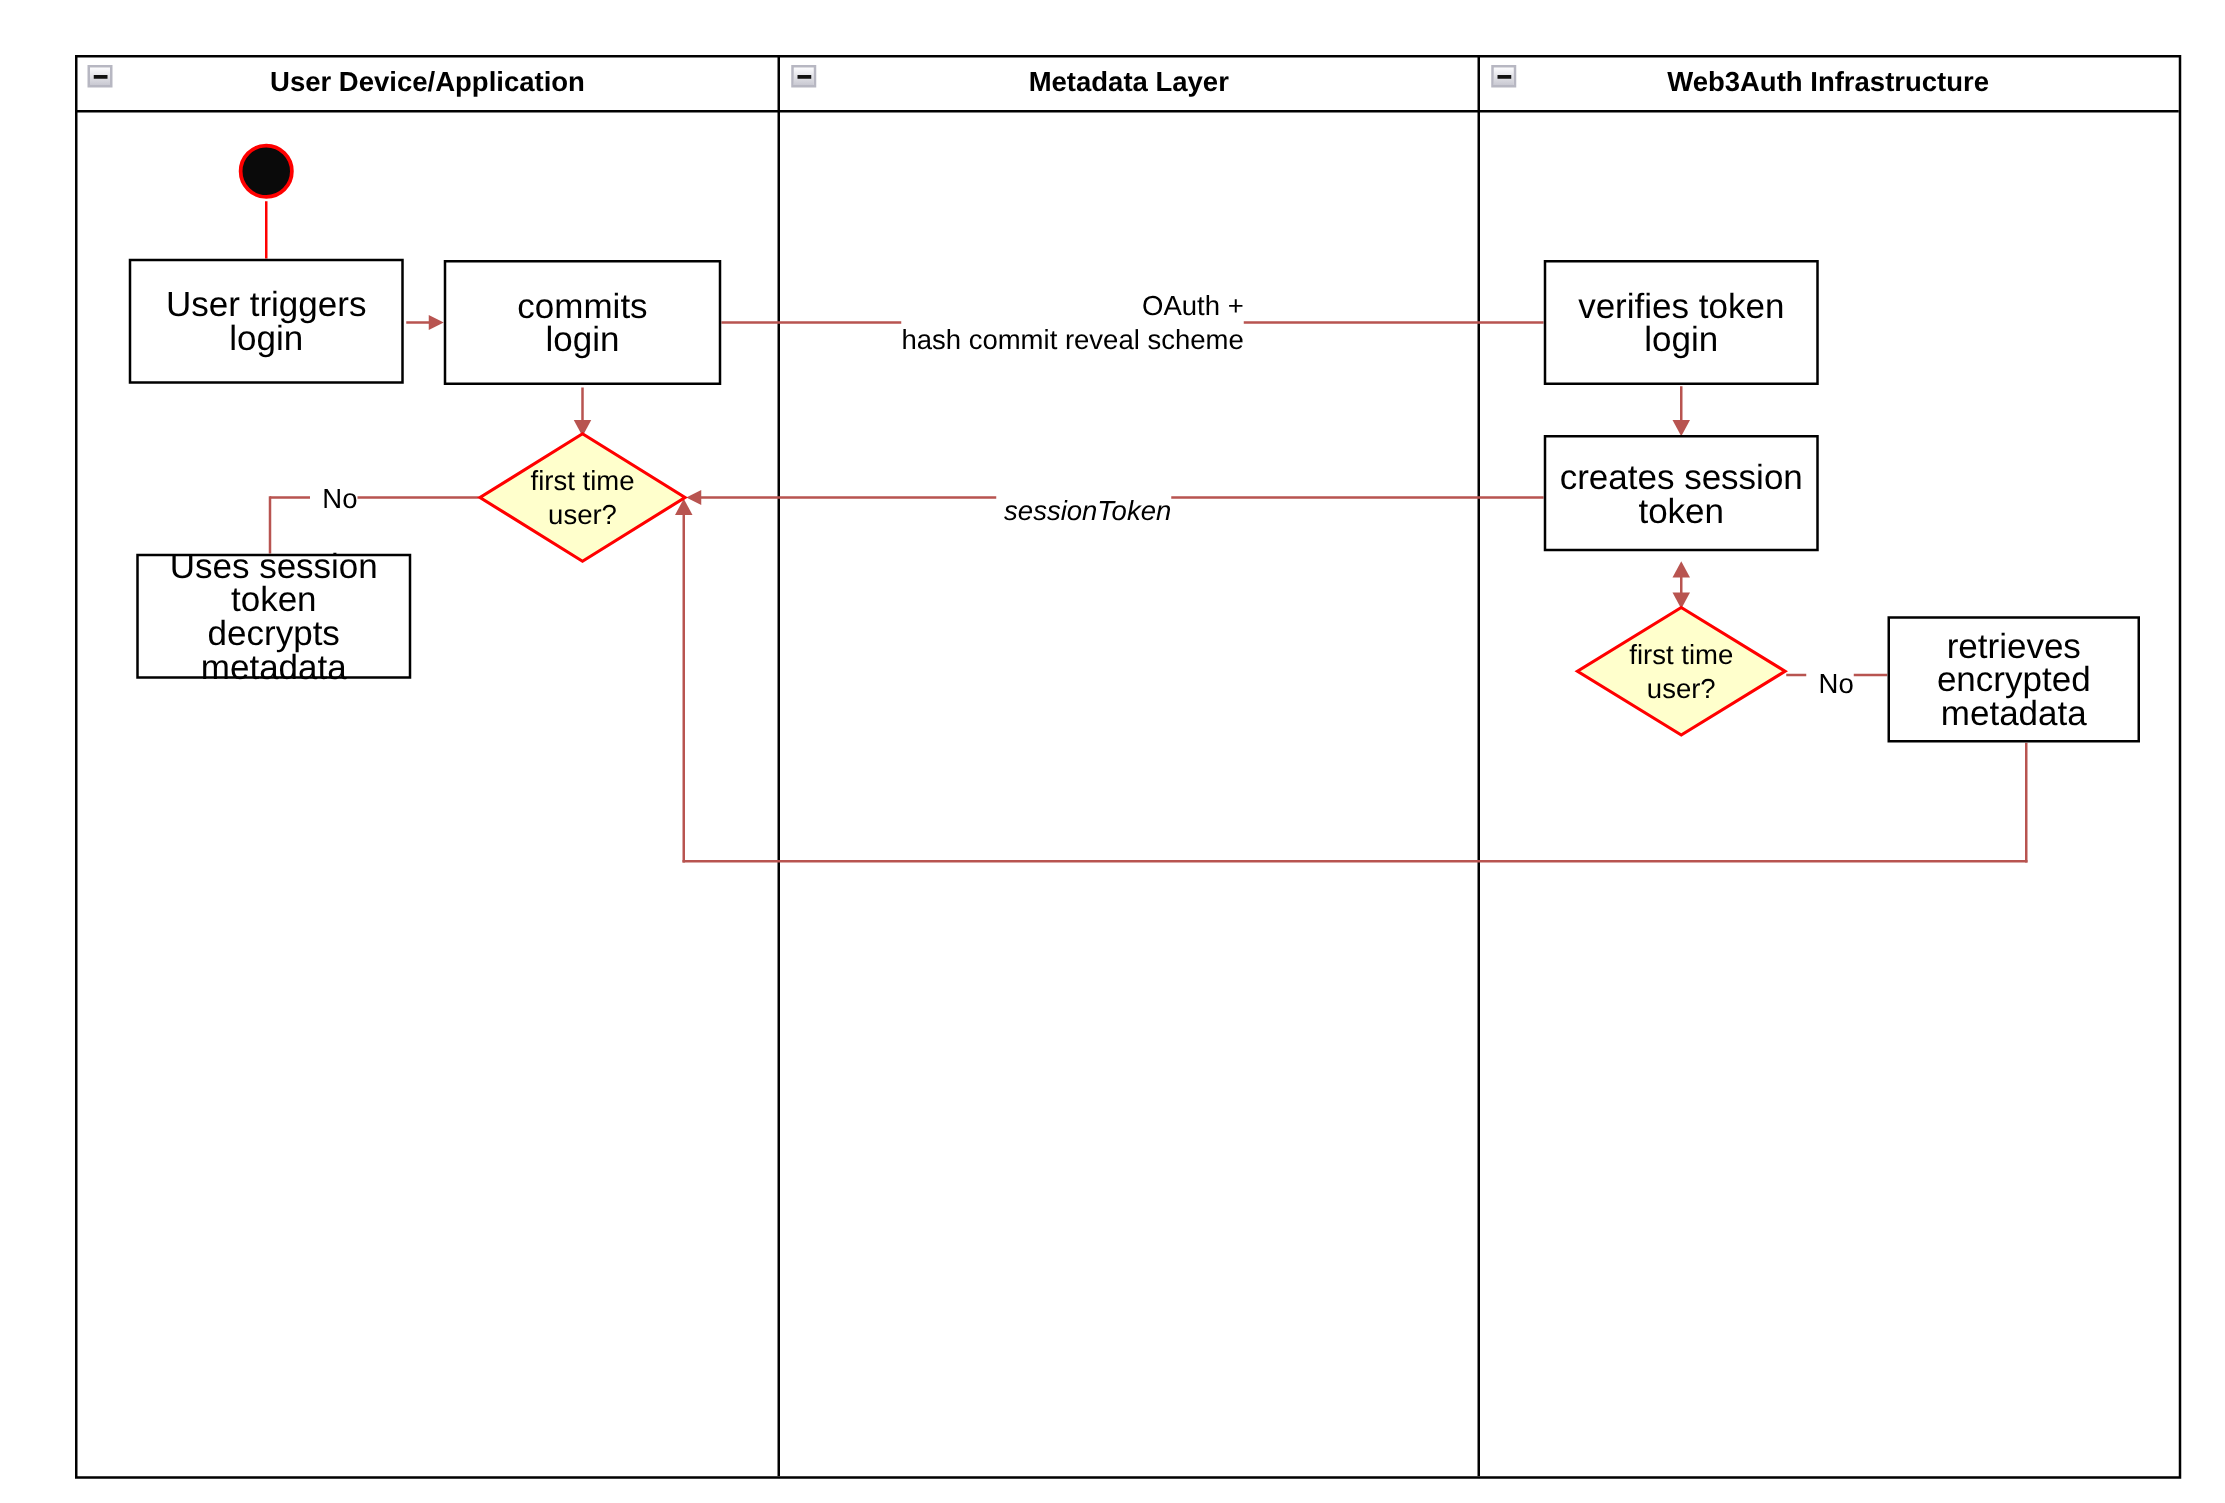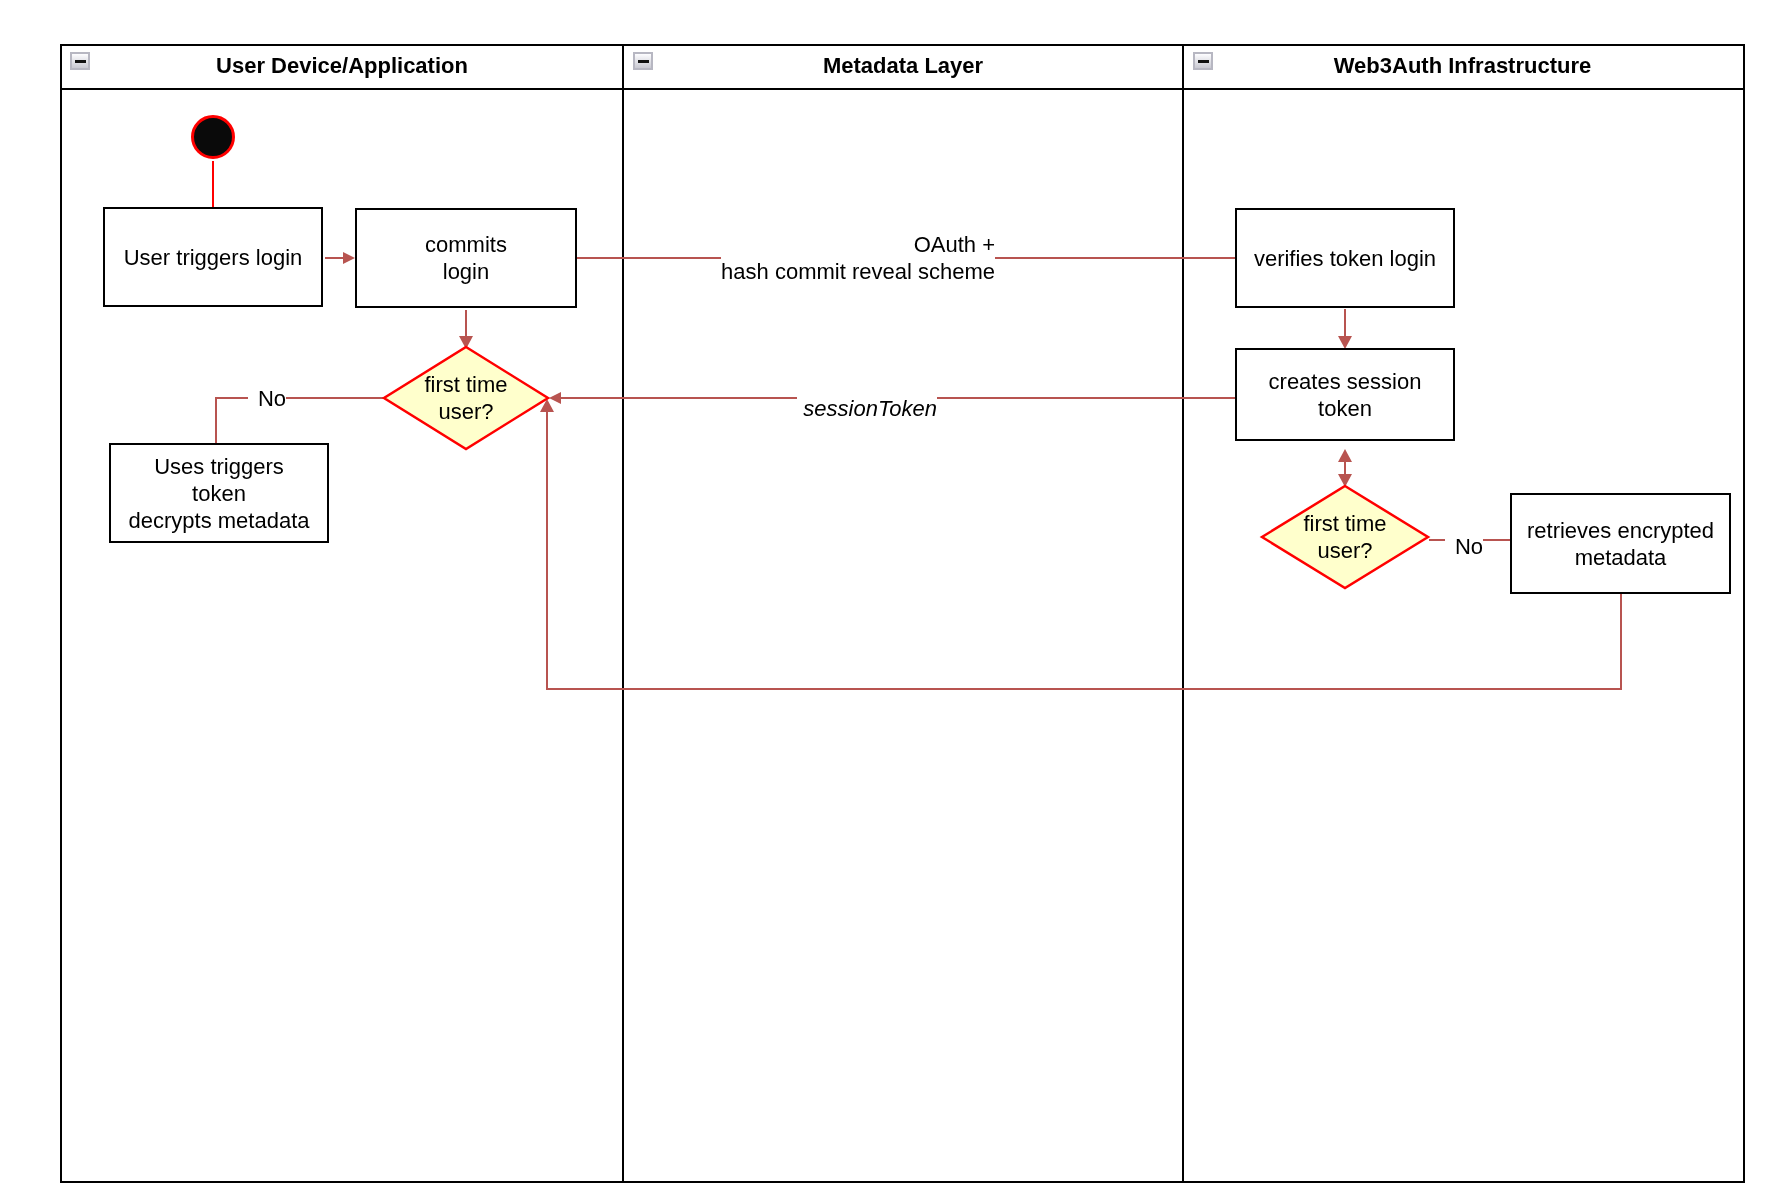--- a/index.html
+++ b/index.html
@@ -8,21 +8,21 @@
   .abs{position:absolute;}
   
   .pool-frame{left:60px;top:44px;width:1681px;height:1135px;border:2px solid var(--lane-border);}
   .lane-sep{background:var(--lane-border);}
   .lane-title{height:44px;line-height:44px;text-align:center;font-weight:bold;font-size:22px;z-index:3;}
   .collapse-btn{width:20px;height:18px;background:linear-gradient(180deg,#fdfdff 0%,#c9c9d2 100%);
                 border:2px solid #b7b7c2;box-sizing:border-box;display:flex;align-items:center;justify-content:center;z-index:4;}
   .collapse-btn .bar{width:11px;height:3px;background:#111;}
   
   .node{box-sizing:border-box;border:2px solid var(--shape-border);background:#fff;display:flex;
-        align-items:center;justify-content:center;text-align:center;font-size:22px;line-height:27px;z-index:5;}
+        align-items:center;justify-content:center;text-align:center;font-size:28px;line-height:27px;z-index:5;}
   .txt{white-space:pre-line;}
   .start-circle{width:44px;height:44px;border-radius:50%;background:#0a0a0a;border:3px solid var(--bright);
         box-sizing:border-box;z-index:5;}
   .diamond-wrap{z-index:5;}
   .diamond-label{display:flex;align-items:center;justify-content:center;text-align:center;
         font-size:22px;line-height:27px;z-index:6;}
   
   .seg{background:var(--connector);z-index:1;}
   .seg-bright{background:var(--bright);z-index:1;}
   .edge-label{background:#ffffff;text-align:right;font-size:22px;line-height:26px;z-index:2;}
@@ -82,21 +82,21 @@
   <div class="abs diamond-label" style="left:381px;top:344px;width:170px;height:108px;">
     <span class="txt">first time
 user?</span>
   </div>
 
   <div class="abs seg" style="left:216px;top:397px;width:167px;height:2px;"></div>
   <div class="abs seg" style="left:215px;top:397px;width:2px;height:46px;"></div>
   <div class="abs edge-label" style="left:248px;top:385px;width:38px;height:28px;line-height:28px;">No</div>
 
   <div class="abs node" style="left:109px;top:443px;width:220px;height:100px;">
-    <span class="txt">Uses triggers
+    <span class="txt">Uses session
 token
 decrypts metadata</span>
   </div>
 
   <div class="abs seg" style="left:577px;top:257px;width:658px;height:2px;"></div>
   <div class="abs edge-label" style="left:721px;top:231px;width:274px;height:54px;line-height:27px;">
     <span class="txt">OAuth +
 hash commit reveal scheme</span>
   </div>
 
@@ -126,21 +126,21 @@
     </svg>
   </div>
   <div class="abs diamond-label" style="left:1259px;top:483px;width:172px;height:108px;">
     <span class="txt">first time
 user?</span>
   </div>
 
   <div class="abs seg" style="left:1429px;top:539px;width:81px;height:2px;"></div>
   <div class="abs edge-label" style="left:1445px;top:533px;width:38px;height:28px;line-height:28px;">No</div>
 
-  <div class="abs node" style="left:1510px;top:493px;width:221px;height:101px;">
+  <div class="abs node" style="left:1510px;top:493px;width:202px;height:101px;">
     <span class="txt">retrieves encrypted
 metadata</span>
   </div>
 
   <div class="abs seg" style="left:1620px;top:594px;width:2px;height:96px;"></div>
   <div class="abs seg" style="left:546px;top:688px;width:1076px;height:2px;"></div>
   <div class="abs seg" style="left:546px;top:411px;width:2px;height:279px;"></div>
   <div class="abs arr arr-up" style="left:540px;top:399px;"></div>
 
 </div>

